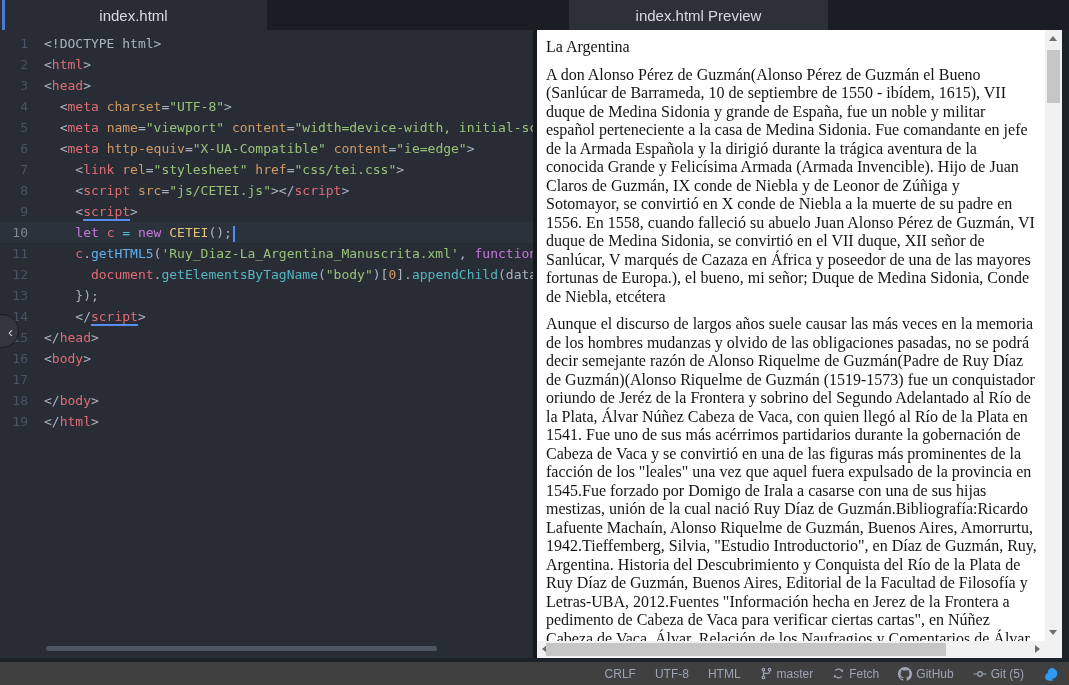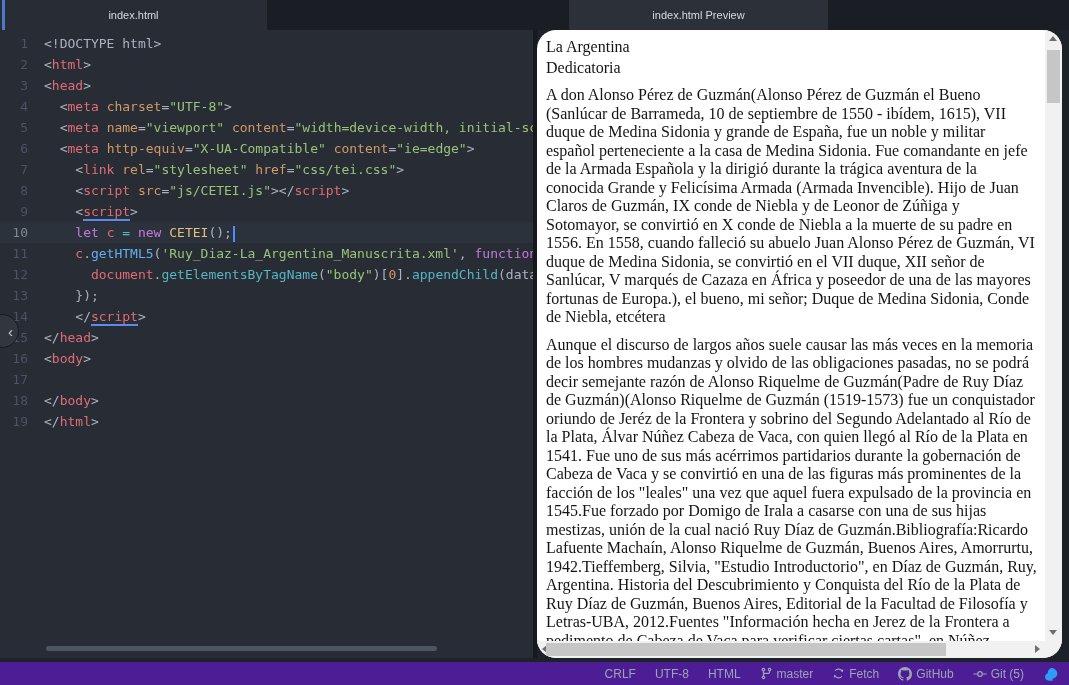--- a/index.html
+++ b/index.html
@@ -2,21 +2,21 @@
 <html><head>
 <meta charset="utf-8">
 <style>
   html,body{margin:0;padding:0;background:#101216;}
   .window{position:relative;width:1069px;height:685px;background:#1d2128;overflow:hidden;
           font-family:"Liberation Sans",sans-serif;}
 
   
   .tabstrip{position:absolute;left:0;top:0;width:1069px;height:30px;background:#1a1d23;}
   .tab{position:absolute;top:0;height:30px;display:flex;align-items:center;justify-content:center;
-       color:#d7dae0;font-size:11px;cursor:default;}
+       color:#d7dae0;font-size:15px;cursor:default;}
   .tab-left{left:0;width:267px;background:#282c34;}
   .tab-right{left:533px;width:259px;background:#2b3039;margin-left:36px;}
   .accent{position:absolute;left:2px;top:0;width:3px;height:30px;background:#4d78cc;}
 
   
   .main{position:absolute;left:0;top:30px;width:1069px;height:628px;}
 
   
   .editor{position:absolute;left:0;top:0;width:533px;height:628px;background:#282c34;overflow:hidden;}
   .code{position:absolute;left:0;top:3px;right:0;font-family:"DejaVu Sans Mono","Liberation Mono",monospace;
@@ -36,40 +36,40 @@
   .collapse{position:absolute;left:-15px;top:284px;width:32px;height:32px;border-radius:50%;
             background:#31363f;border:1px solid #181a1f;z-index:6;display:flex;align-items:center;
             justify-content:flex-end;color:#c8cdd5;}
   .collapse .chev{margin-right:5px;font-size:15px;line-height:1;}
 
   
   .gapcol{position:absolute;left:533px;top:0;width:4px;height:628px;background:#16181d;}
   .right-edge{position:absolute;left:1062px;top:0;width:7px;height:628px;background:#1d2128;}
 
   
-  .preview{position:absolute;left:537px;top:0;width:525px;height:628px;background:#ffffff;overflow:hidden;border-radius:19px;}
+  .preview{position:absolute;left:537px;top:0;width:525px;height:628px;background:#ffffff;overflow:hidden;}
   .pv-text{position:absolute;left:0;top:0;width:508px;height:611px;overflow:hidden;box-sizing:border-box;
            padding:6px 8px 0 9px;font-family:"Liberation Serif",serif;font-size:16px;line-height:18.5px;color:#141414;}
   .pv-title-line{margin:2px 0;}
   .pv-text p{margin:9px 0;}
 
   
   .vscroll{position:absolute;right:0;top:0;width:17px;height:611px;background:#f1f1f1;}
   .vthumb{position:absolute;left:2px;top:20px;width:13px;height:53px;background:#c6c6c6;}
   .hscroll{position:absolute;left:0;bottom:0;width:508px;height:17px;background:#f1f1f1;}
   .hthumb{position:absolute;left:9px;top:2px;width:400px;height:13px;background:#c6c6c6;}
   .corner{position:absolute;right:0;bottom:0;width:17px;height:17px;background:#f1f1f1;}
   .tri{position:absolute;width:0;height:0;}
   .tri-up{left:4px;top:6px;border-left:4px solid transparent;border-right:4px solid transparent;border-bottom:5px solid #6e6e6e;}
   .tri-down{left:4px;bottom:6px;border-left:4px solid transparent;border-right:4px solid transparent;border-top:5px solid #6e6e6e;}
   .tri-left{left:5px;top:4px;border-top:4px solid transparent;border-bottom:4px solid transparent;border-right:5px solid #6e6e6e;}
   .tri-right{right:5px;top:4px;border-top:4px solid transparent;border-bottom:4px solid transparent;border-left:5px solid #6e6e6e;}
 
   
-  .statusbar{position:absolute;left:0;bottom:0;width:1069px;height:23px;background:#4c1d95;
+  .statusbar{position:absolute;left:0;bottom:0;width:1069px;height:23px;background:#404040;
              display:flex;align-items:center;justify-content:flex-end;gap:19px;box-sizing:border-box;
              padding-right:10px;color:#9da5b4;font-size:12px;}
   .sb-item{display:flex;align-items:center;gap:4px;cursor:default;}
   .sb-item svg{display:block;}
   .squirrel{color:#2e9cf4;}
 </style>
 </head>
 <body>
 
 <div class="window">
@@ -113,21 +113,20 @@
 
     <div class="collapse">
       <span class="chev">‹</span>
     </div>
 
     <div class="gapcol"></div>
 
     <div class="preview">
       <div class="pv-text">
           <div class="pv-title-line">La Argentina</div>
-          <div class="pv-title-line">Dedicatoria</div>
           <p>A don Alonso Pérez de Guzmán(Alonso Pérez de Guzmán el Bueno (Sanlúcar de Barrameda, 10 de septiembre de 1550 - ibídem, 1615), VII duque de Medina Sidonia y grande de España, fue un noble y militar español perteneciente a la casa de Medina Sidonia. Fue comandante en jefe de la Armada Española y la dirigió durante la trágica aventura de la conocida Grande y Felicísima Armada (Armada Invencible). Hijo de Juan Claros de Guzmán, IX conde de Niebla y de Leonor de Zúñiga y Sotomayor, se convirtió en X conde de Niebla a la muerte de su padre en 1556. En 1558, cuando falleció su abuelo Juan Alonso Pérez de Guzmán, VI duque de Medina Sidonia, se convirtió en el VII duque, XII señor de Sanlúcar, V marqués de Cazaza en África y poseedor de una de las mayores fortunas de Europa.), el bueno, mi señor; Duque de Medina Sidonia, Conde de Niebla, etcétera</p>
           <p>Aunque el discurso de largos años suele causar las más veces en la memoria de los hombres mudanzas y olvido de las obligaciones pasadas, no se podrá decir semejante razón de Alonso Riquelme de Guzmán(Padre de Ruy Díaz de Guzmán)(Alonso Riquelme de Guzmán (1519-1573) fue un conquistador oriundo de Jeréz de la Frontera y sobrino del Segundo Adelantado al Río de la Plata, Álvar Núñez Cabeza de Vaca, con quien llegó al Río de la Plata en 1541. Fue uno de sus más acérrimos partidarios durante la gobernación de Cabeza de Vaca y se convirtió en una de las figuras más prominentes de la facción de los "leales" una vez que aquel fuera expulsado de la provincia en 1545.Fue forzado por Domigo de Irala a casarse con una de sus hijas mestizas, unión de la cual nació Ruy Díaz de Guzmán.Bibliografía:Ricardo Lafuente Machaín, Alonso Riquelme de Guzmán, Buenos Aires, Amorrurtu, 1942.Tieffemberg, Silvia, "Estudio Introductorio", en Díaz de Guzmán, Ruy, Argentina. Historia del Descubrimiento y Conquista del Río de la Plata de Ruy Díaz de Guzmán, Buenos Aires, Editorial de la Facultad de Filosofía y Letras-UBA, 2012.Fuentes "Información hecha en Jerez de la Frontera a pedimento de Cabeza de Vaca para verificar ciertas cartas", en Núñez Cabeza de Vaca, Álvar, Relación de los Naufragios y Comentarios de Álvar Núñ</p>
         </div>
 
       <div class="vscroll">
         <span class="tri tri-up"></span>
         <div class="vthumb"></div>
         <span class="tri tri-down"></span>
       </div>
 

